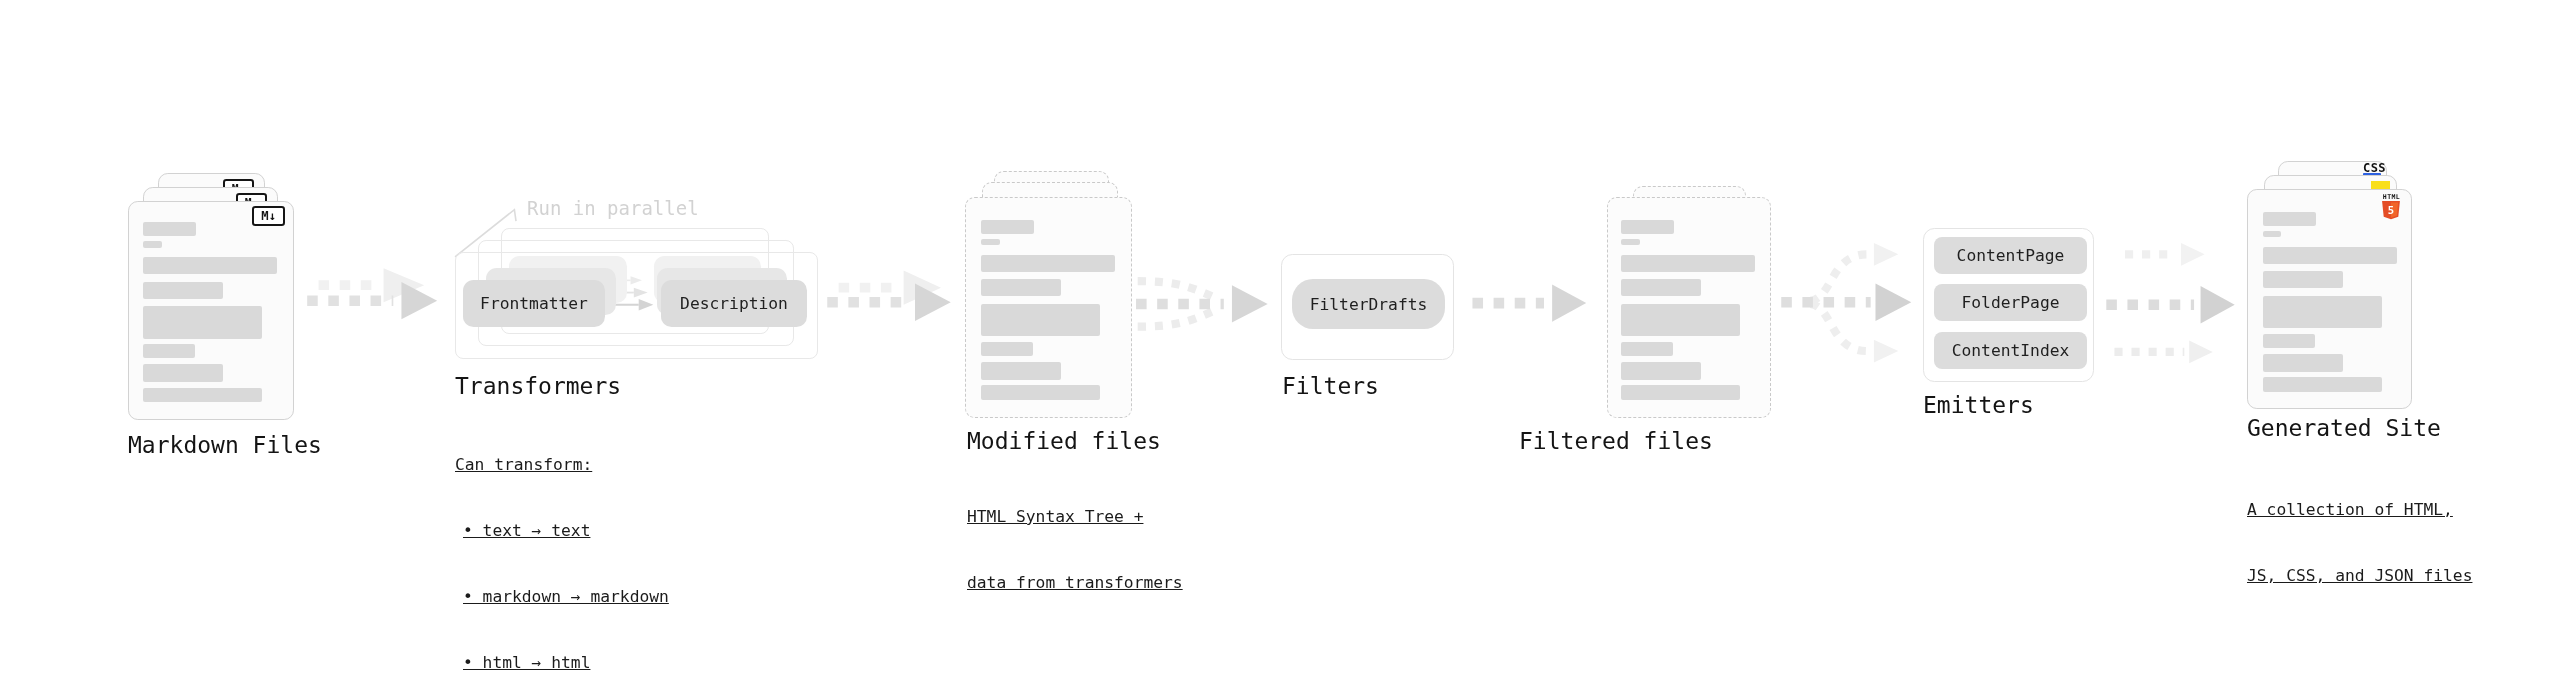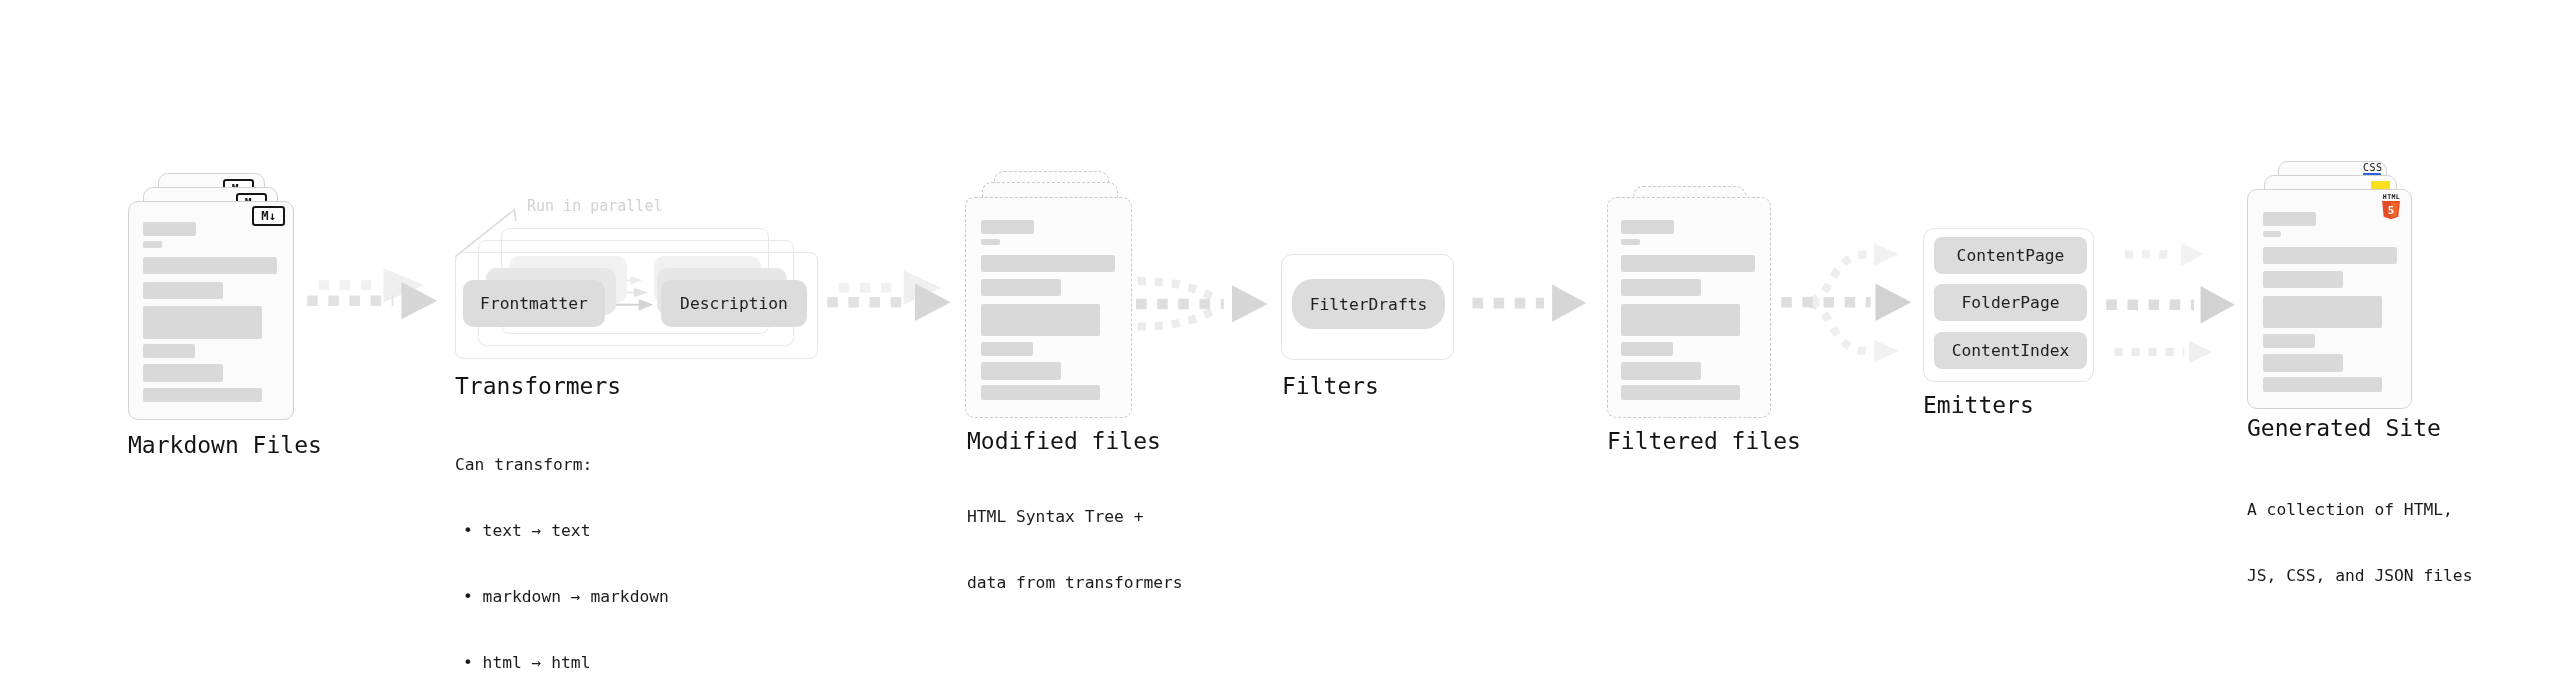--- a/index.html
+++ b/index.html
@@ -11,29 +11,29 @@
   .bars{position:absolute;left:0;top:0;right:0;}
   .bar{background:#d9d9d9;border-radius:2px;}
   .obox{position:absolute;border:1.6px solid #e8e8e8;border-radius:8.1px;box-sizing:border-box;background:transparent;}
   .obox.white{background:#fff;border-color:#e4e4e4;border-radius:11.4px;}
   .pill{position:absolute;background:#dcdcdc;border-radius:10.6px;display:flex;align-items:center;justify-content:center;
         font-size:16.3px;color:#1f1f1f;box-sizing:border-box;}
   .pill.g1{background:#e7e7e7;}
   .pill.g2{background:#f1f1f1;}
   .title{position:absolute;font-size:23px;color:#141414;white-space:pre;}
   .sub{position:absolute;font-size:16.3px;line-height:22px;color:#1b1b1b;white-space:pre;}
-  .sub .line{display:block;}
+  .sub .line{display:block;text-decoration:underline;}
   .transformers-sub .line:not(:first-child){margin-left:8px;}
-  .note{position:absolute;font-size:15px;color:#d2d2d2;white-space:pre;}
+  .note{position:absolute;font-size:19px;color:#d2d2d2;white-space:pre;}
   .mdbadge{position:absolute;top:4.1px;right:8.1px;width:32.5px;height:20.3px;border:2px solid #151515;border-radius:3.3px;
            background:#fff;color:#151515;font-weight:bold;font-size:12.2px;display:flex;align-items:center;justify-content:center;
            box-sizing:border-box;}
   .mdbadge.sm{top:4.9px;right:9.8px;width:31px;height:19.5px;font-size:11.4px;}
   .cssbadge{position:absolute;top:3.3px;right:4.9px;width:18px;text-align:center;}
-  .cssbadge .t{font-size:10px;font-weight:normal;letter-spacing:0.4px;line-height:6.5px;color:#111;}
+  .cssbadge .t{font-size:12px;font-weight:bold;letter-spacing:0.4px;line-height:6.5px;color:#111;}
   .cssbadge .cbar{height:3.3px;background:#2d61e0;border-radius:0.8px;margin-top:0.8px;}
   .jsbadge{position:absolute;top:4.9px;right:6.5px;width:18.7px;height:8.1px;background:#f9df1c;}
   .html5{position:absolute;top:4.1px;right:9.8px;width:19.5px;text-align:center;}
   .html5 .t{font-size:6.5px;font-weight:bold;letter-spacing:0.4px;line-height:7.3px;color:#111;}
 </style>
 </head>
 <body>
 
 <div class="stage">
 
@@ -166,21 +166,21 @@
         <div class="bar" style="width: 53px; height: 14px; margin-top: 0px;"></div>
         <div class="bar" style="width: 18.7px; height: 6.5px; margin-top: 4.9px;"></div>
         <div class="bar" style="width: 134px; height: 17px; margin-top: 9.8px;"></div>
         <div class="bar" style="width: 80px; height: 17px; margin-top: 7.3px;"></div>
         <div class="bar" style="width: 119px; height: 32.5px; margin-top: 7.3px;"></div>
         <div class="bar" style="width: 52px; height: 14px; margin-top: 5.7px;"></div>
         <div class="bar" style="width: 80px; height: 18px; margin-top: 5.7px;"></div>
         <div class="bar" style="width: 119px; height: 14.6px; margin-top: 5.7px;"></div>
       </div>
   </div>
-  <div class="title" style="left:1607px;top:428px">Filtered files</div>
+  <div class="title" style="left:1519px;top:428px">Filtered files</div>
 
   <div class="obox white" style="left:1923px;top:228px;width:171px;height:154px"></div>
   <div class="pill" style="left:1934px;top:237px;width:153px;height:37px;border-radius:8.1px">ContentPage</div>
   <div class="pill" style="left:1934px;top:284px;width:153px;height:37px;border-radius:8.1px">FolderPage</div>
   <div class="pill" style="left:1934px;top:332px;width:153px;height:37px;border-radius:8.1px">ContentIndex</div>
   <div class="title" style="left:1923px;top:392px">Emitters</div>
 
   <div class="card" style="left:2278px;top:161px;width:109px;height:219px">
     <div class="cssbadge">
       <div class="t">CSS</div>

